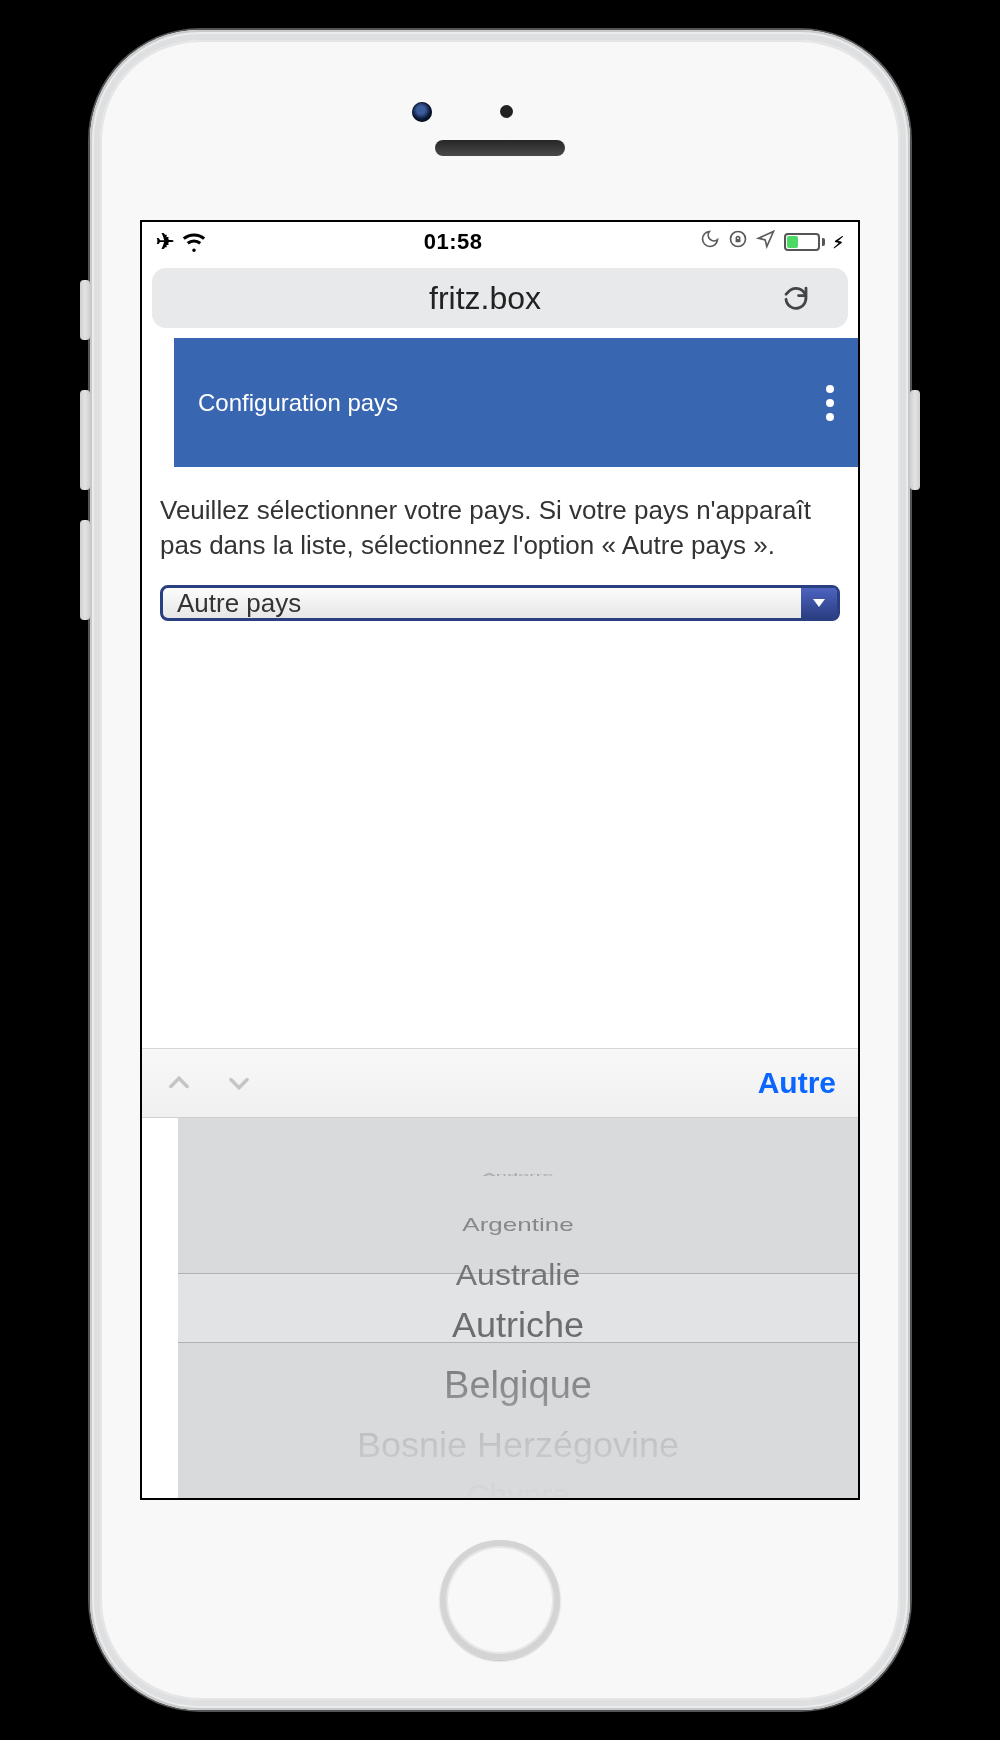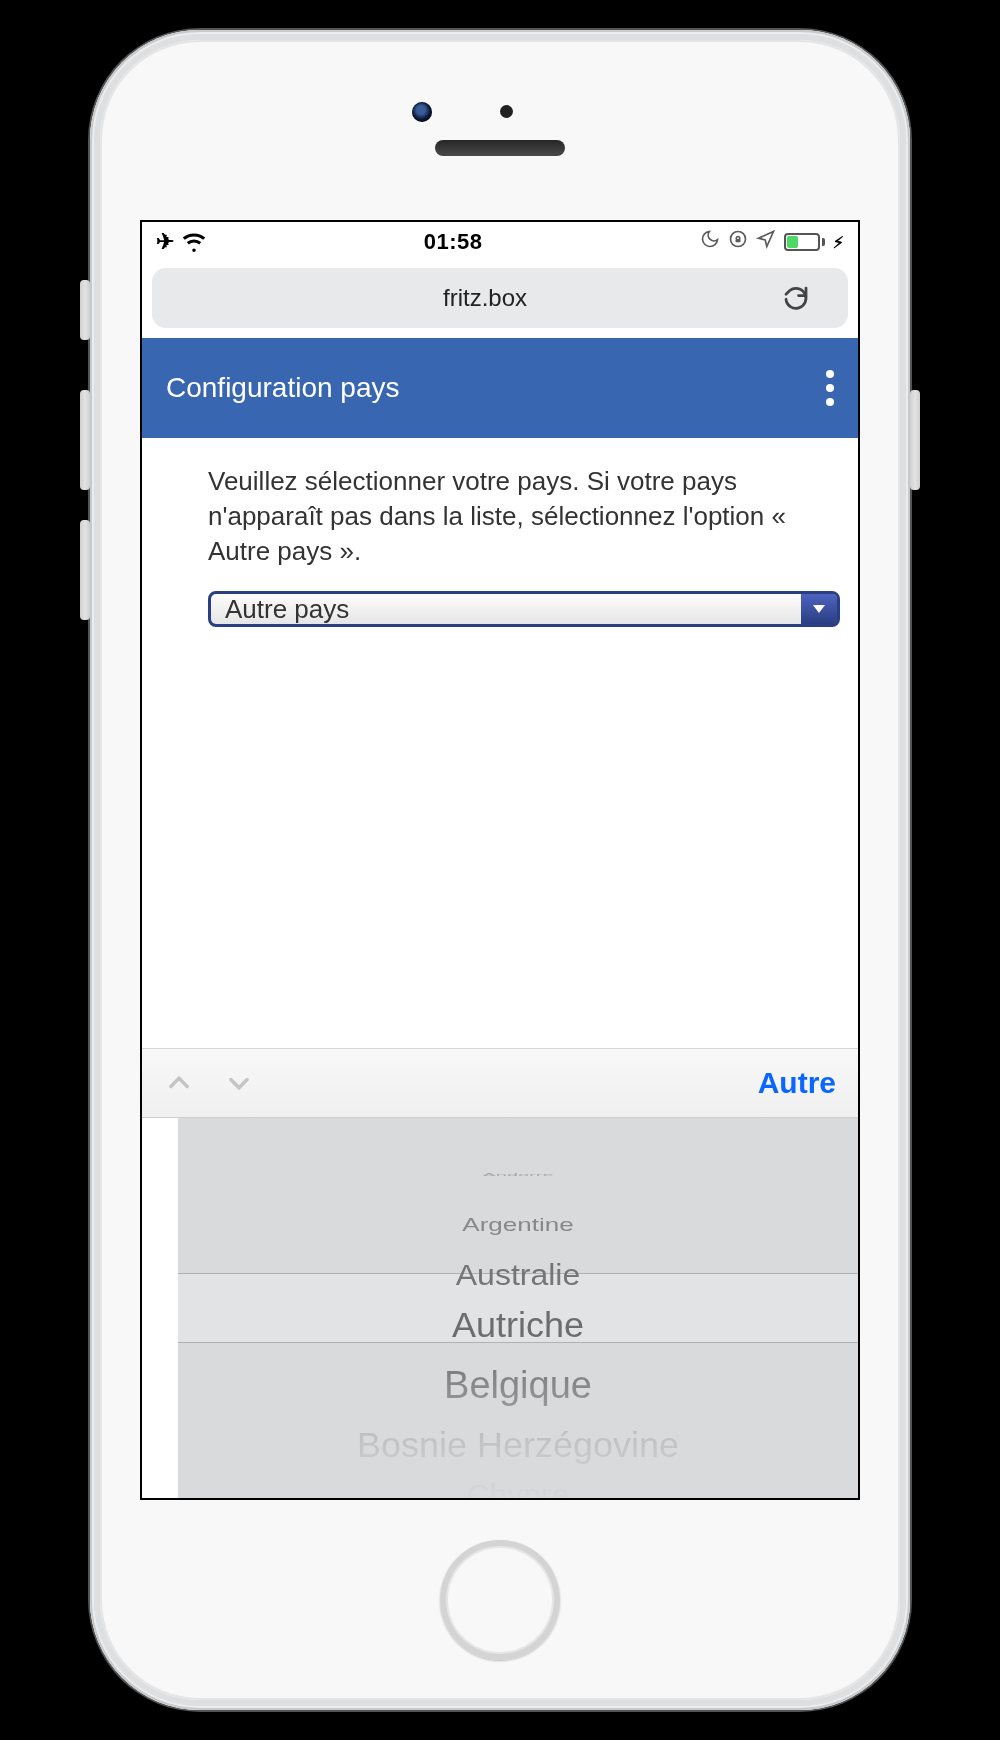--- a/index.html
+++ b/index.html
@@ -97,36 +97,36 @@
     position:absolute; left:1px; top:1px; bottom:1px;
     width:35%; background:#4cd964; border-radius:2px;
   }
   .battery .cap { width:3px; height:8px; background:#555; border-radius:0 2px 2px 0; }
 
   
   .url-bar-wrap { padding:6px 10px 10px; background:#fff; }
   .url-bar {
     height:60px; background:#e8e9ea; border-radius:14px;
     display:flex; align-items:center; padding:0 37px;
-    font-size:24px; color:#222;
+    font-size:32px; color:#222;
   }
   .url-text { flex:1; text-align:center; }
   .reload-icon svg { width:30px; height:30px; display:block; stroke:#444; }
 
   
   .page-header {
     background:#3966b0; color:#fff;
     display:flex; align-items:center; justify-content:space-between;
-    padding:0 24px; height:100px; font-size:28px;
+    padding:0 24px; height:129px; font-size:24px;margin-left:32px;
   }
   .kebab { display:flex; flex-direction:column; gap:6px; }
   .kebab span { width:8px; height:8px; border-radius:50%; background:#fff; }
 
   
-  .content { padding:26px 18px; flex:1; background:#fff; font-size:26px; color:#333;margin-left:48px; }
+  .content { padding:26px 18px; flex:1; background:#fff; font-size:26px; color:#333; }
   .content p { line-height:1.35; margin-bottom:22px; }
 
   .select-box {
     position:relative;
     height:36px; width:100%;
     border:3px solid #2a3e82; border-radius:8px;
     background:linear-gradient(#fcfcfc,#e6e6e6);
     display:flex; align-items:center; padding:0 14px;
     font-size:26px; color:#333;
   }

